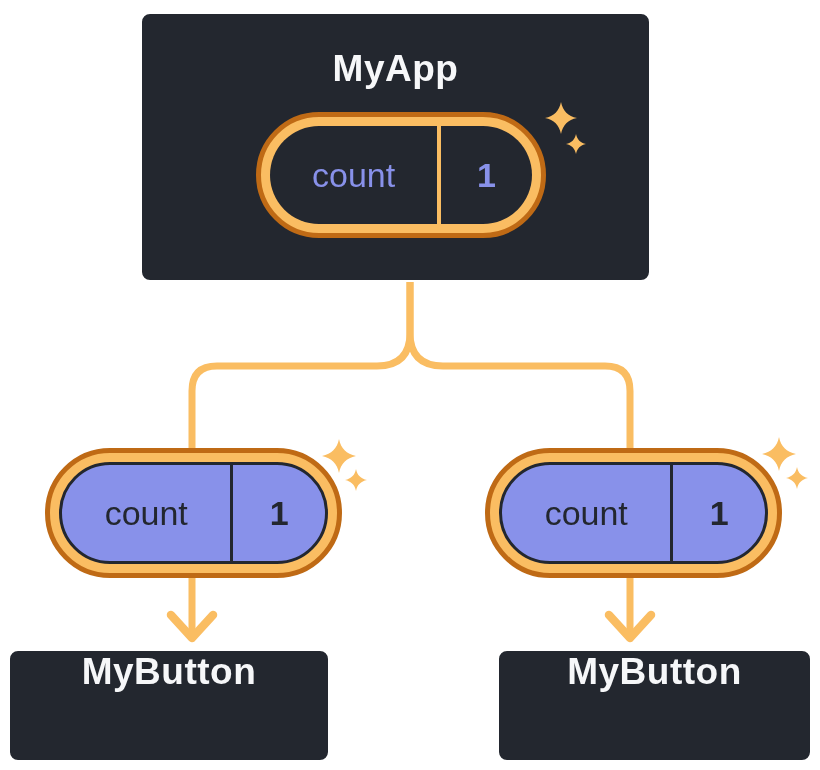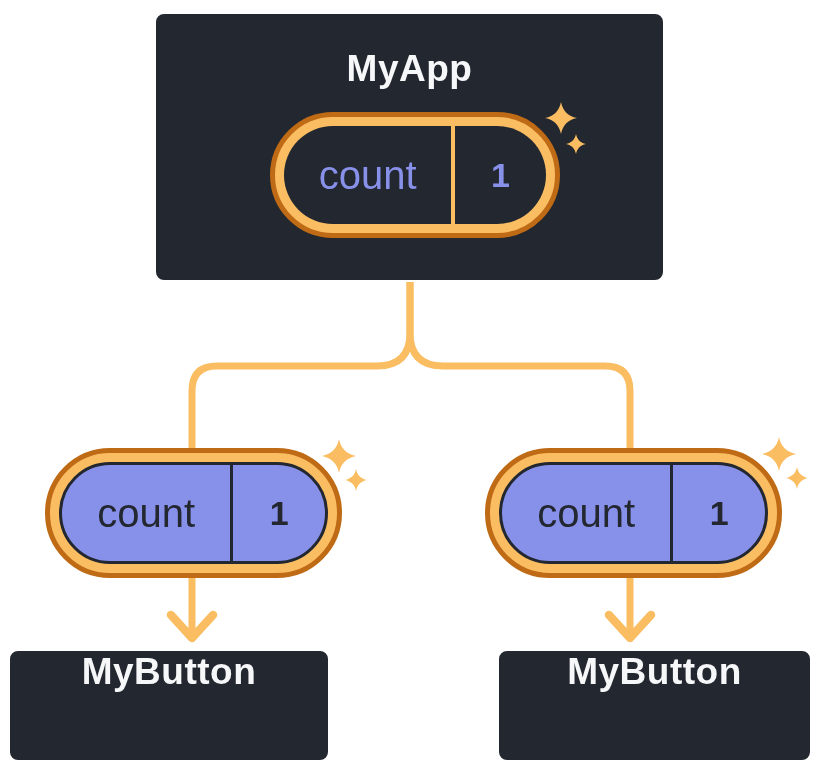--- a/index.html
+++ b/index.html
@@ -38,21 +38,21 @@
     box-sizing: border-box;
     z-index: 2;
   }
   .node-title {
     color: var(--text-on-dark);
     font-size: 37px;
     font-weight: 600;
     letter-spacing: 0.5px;
     text-align: center;
   }
-  .root-box { left: 154px; top: 12px; width: 511px; height: 270px; }
+  .root-box { left: 140px; top: 12px; width: 511px; height: 270px; }
   .root-box .node-title { margin-top: 34px; }
   .child-box {
     display: flex;
     align-items: flex-start;
     justify-content: center;
     top: 649px; height: 113px;
   }
   .child-box-left  { left: 8px;   width: 322px; }
   .child-box-right { left: 497px; width: 315px; }
 
@@ -83,21 +83,21 @@
   }
   .pill-cell {
     display: flex;
     align-items: center;
     justify-content: center;
   }
   .pill-cell-label { flex: 1.84; }
   .pill-cell-value { flex: 1; }
   .pill-state .pill-cell-value { border-left: 4px solid var(--accent-orange); }
   .pill-prop  .pill-cell-value { border-left: 3px solid var(--surface-dark); }
-  .pill-label { font-size: 40px; }
+  .pill-label { font-size: 34px; }
   .pill-value { font-size: 34px; font-weight: 700; }
   .pill-state .pill-label, .pill-state .pill-value { color: var(--accent-purple); }
   .pill-prop .pill-label, .pill-prop .pill-value { color: var(--surface-dark); }
 
   .sparkle {
     position: absolute;
     z-index: 4;
   }
   .sparkle path { fill: var(--accent-orange); }
 </style>

